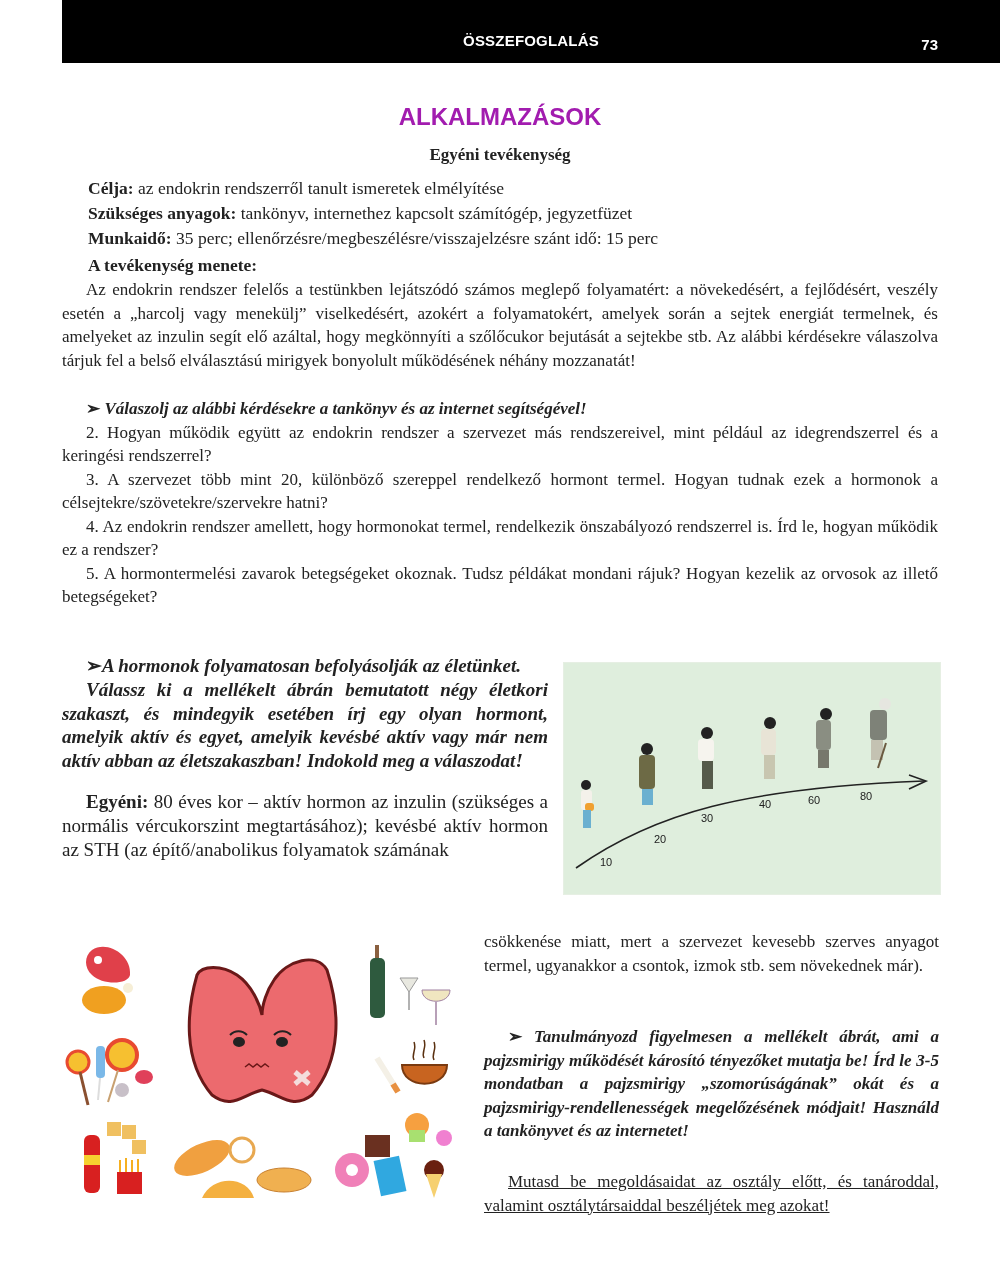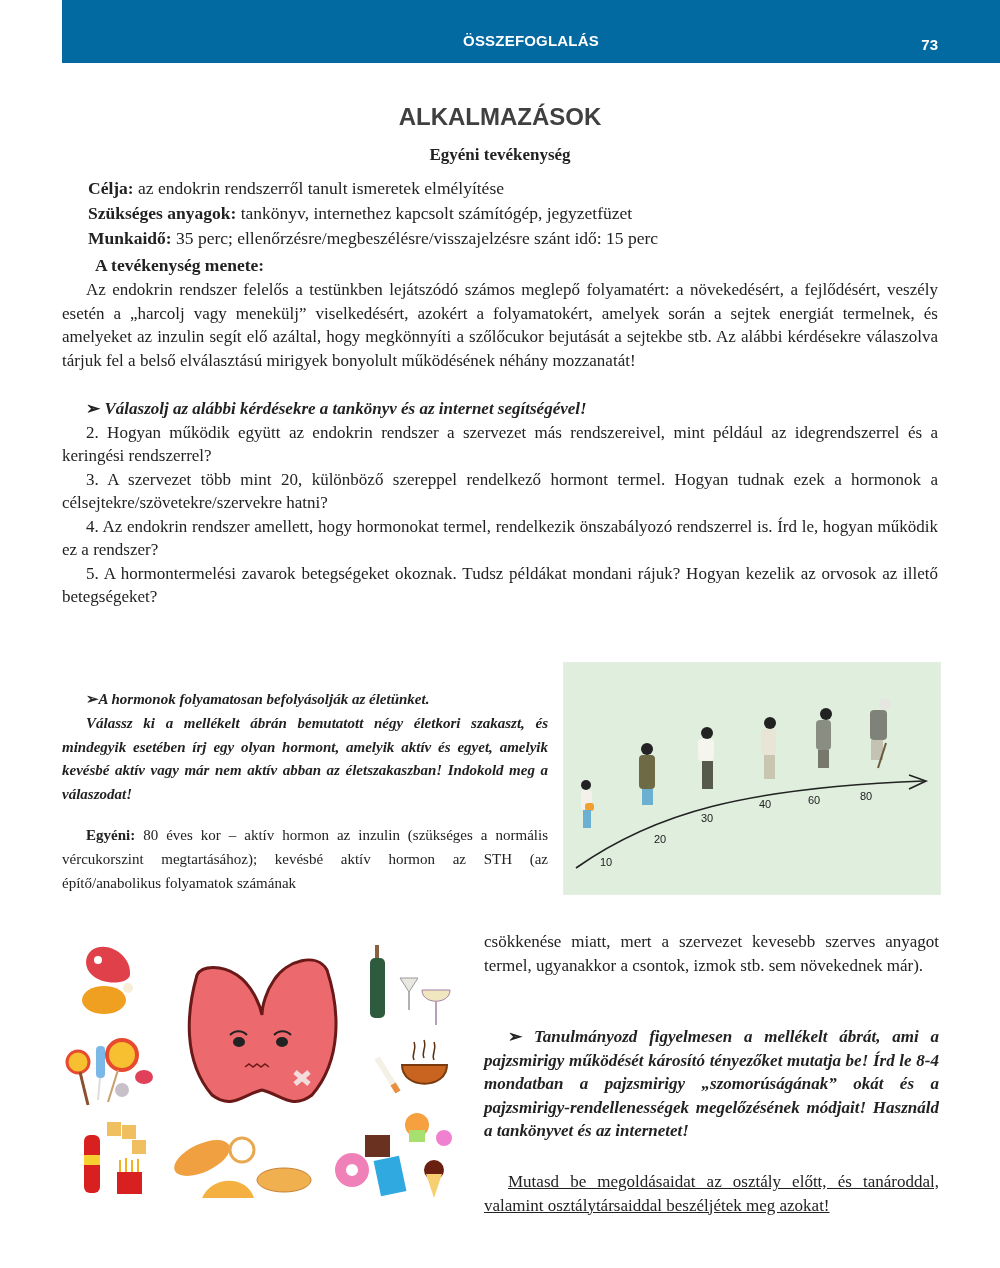--- a/index.html
+++ b/index.html
@@ -1,20 +1,20 @@
 <!DOCTYPE html>
 <html><head>
 <meta charset="utf-8">
 <style>
   html, body { margin:0; padding:0; background:#ffffff; }
   body { width:1000px; height:1268px; position:relative; overflow:hidden; font-family:"Liberation Serif","DejaVu Serif",serif; color:#222; }
-  .header { position:absolute; left:62px; top:0; width:938px; height:63px; background:#0369a1; }
+  .header { position:absolute; left:62px; top:0; width:938px; height:63px; background:#000000; }
   .header-title { position:absolute; left:0; right:0; top:32px; text-align:center; color:#fff; font-family:"Liberation Sans","DejaVu Sans",sans-serif; font-weight:bold; font-size:15px; letter-spacing:0.2px; }
   .header-page { position:absolute; right:62px; top:36px; color:#fff; font-family:"Liberation Sans","DejaVu Sans",sans-serif; font-weight:bold; font-size:15px;text-align:right; }
-  .main-title { position:absolute; left:0; width:1000px; top:103px; text-align:center; color:#404040; font-family:"Liberation Sans","DejaVu Sans",sans-serif; font-weight:bold; font-size:24px; }
+  .main-title { position:absolute; left:0; width:1000px; top:103px; text-align:center; color:#a21caf; font-family:"Liberation Sans","DejaVu Sans",sans-serif; font-weight:bold; font-size:24px; }
   .subtitle { position:absolute; left:0; width:1000px; top:145px; text-align:center; font-weight:bold; font-size:17px; }
   .line { position:absolute; font-size:17.5px; line-height:23px; white-space:nowrap; }
   .line b { font-weight:bold; }
   .para { position:absolute; font-size:17px; line-height:23.5px; text-align:justify; }
   .indent { text-indent:24px; }
   .ital { font-style:italic; font-weight:bold; }
   .block { margin:0; }
   .arrow { font-style:normal; }
   .photo { position:absolute; left:563px; top:662px; width:376px; height:231px; background:#dfeedd; border:1px solid #e6efe3; overflow:hidden; }
   .illus { position:absolute; left:62px; top:930px; width:400px; height:290px; }
@@ -33,35 +33,35 @@
 
 <div class="line" style="left:88px; top:177px;">
   <b>Célja:</b><span> az endokrin rendszerről tanult ismeretek elmélyítése</span>
 </div>
 <div class="line" style="left:88px; top:202px;">
   <b>Szükséges anyagok:</b><span> tankönyv, internethez kapcsolt számítógép, jegyzetfüzet</span>
 </div>
 <div class="line" style="left:88px; top:227px;">
   <b>Munkaidő:</b><span> 35 perc; ellenőrzésre/megbeszélésre/visszajelzésre szánt idő: 15 perc</span>
 </div>
-<div class="line" style="left:95px; top:254px;font-family:Liberation Serif, serif;">
+<div class="line" style="left:88px; top:254px;font-family:Liberation Serif, serif;">
   <b>A tevékenység menete:</b>
 </div>
 
 <div class="para indent" style="left:62px; top:278px; width:876px;">Az endokrin rendszer felelős a testünkben lejátszódó számos meglepő folyamatért: a növekedésért, a fejlődésért, veszély esetén a „harcolj vagy menekülj” viselkedésért, azokért a folyamatokért, amelyek során a sejtek energiát termelnek, és amelyeket az inzulin segít elő azáltal, hogy megkönnyíti a szőlőcukor bejutását a sejtekbe stb. Az alábbi kérdésekre válaszolva tárjuk fel a belső elválasztású mirigyek bonyolult működésének néhány mozzanatát!</div>
 
 <div class="para q-list" style="left:62px; top:397px; width:876px;">
   <p class="indent ital"><span class="arrow">➢</span> <span>Válaszolj az alábbi kérdésekre a tankönyv és az internet segítségével!</span></p>
   <p class="indent">2. Hogyan működik együtt az endokrin rendszer a szervezet más rendszereivel, mint például az idegrendszerrel és a keringési rendszerrel?</p>
   <p class="indent">3. A szervezet több mint 20, különböző szereppel rendelkező hormont termel. Hogyan tudnak ezek a hormonok a célsejtekre/szövetekre/szervekre hatni?</p>
   <p class="indent">4. Az endokrin rendszer amellett, hogy hormonokat termel, rendelkezik önszabályozó rendszerrel is. Írd le, hogyan működik ez a rendszer?</p>
   <p class="indent">5. A hormontermelési zavarok betegségeket okoznak. Tudsz példákat mondani rájuk? Hogyan kezelik az orvosok az illető betegségeket?</p>
 </div>
 
-<div class="para" style="left:62px; top:688px; width:486px; font-size:15px; line-height:23.8px;">
+<div class="para" style="left:62px; top:654px; width:486px; font-size:19px; line-height:23.8px;">
   <p class="block indent ital"><span class="arrow">➢</span><span>A hormonok folyamatosan befolyásolják az életünket.</span></p>
   <p class="block indent ital">Válassz ki a mellékelt ábrán bemutatott négy életkori szakaszt, és mindegyik esetében írj egy olyan hormont, amelyik aktív és egyet, amelyik kevésbé aktív vagy már nem aktív abban az életszakaszban! Indokold meg a válaszodat!</p>
   <p class="block indent" style="margin-top:17px;"><b>Egyéni:</b><span> 80 éves kor – aktív hormon az inzulin (szükséges a normális vércukorszint megtartásához); kevésbé aktív hormon az STH (az építő/anabolikus folyamatok számának</span></p>
 </div>
 
 <div class="photo">
   <svg width="376" height="231" viewBox="0 0 376 231">
     <rect x="0" y="0" width="376" height="231" fill="#dfeedd"></rect>
     <path d="M12,205 C90,150 180,125 360,118" stroke="#222" stroke-width="1.6" fill="none"></path>
     <path d="M345,112 L362,118 L345,126" stroke="#222" stroke-width="1.6" fill="none"></path>
@@ -194,15 +194,15 @@
       <rect x="347" y="200" width="16" height="12" fill="#a8e070"></rect>
       <circle cx="382" cy="208" r="8" fill="#f080d0"></circle>
       <circle cx="372" cy="240" r="10" fill="#6a2010"></circle>
       <path d="M364,244 L380,244 L372,268 Z" fill="#f6d070"></path>
     </g>
   </svg>
 </div>
 
 <div class="para" style="left:484px; top:930px; width:455px;">csökkenése miatt, mert a szervezet kevesebb szerves anyagot termel, ugyanakkor a csontok, izmok stb. sem növekednek már).</div>
 
-<div class="para ital indent" style="left:484px; top:1025px; width:455px; font-weight:bold;"><span class="arrow">➢</span> <span>Tanulmányozd figyelmesen a mellékelt ábrát, ami a pajzsmirigy működését károsító tényezőket mutatja be! Írd le 8-4 mondatban a pajzsmirigy „szomorúságának” okát és a pajzsmirigy-rendellenességek megelőzésének módjait! Használd a tankönyvet és az internetet!</span></div>
+<div class="para ital indent" style="left:484px; top:1025px; width:455px; font-weight:bold;"><span class="arrow">➢</span> <span>Tanulmányozd figyelmesen a mellékelt ábrát, ami a pajzsmirigy működését károsító tényezőket mutatja be! Írd le 3-5 mondatban a pajzsmirigy „szomorúságának” okát és a pajzsmirigy-rendellenességek megelőzésének módjait! Használd a tankönyvet és az internetet!</span></div>
 
 <div class="para indent" style="left:484px; top:1170px; width:455px;text-decoration:underline;">Mutasd be megoldásaidat az osztály előtt, és tanároddal, valamint osztálytársaiddal beszéljétek meg azokat!</div>
 
 </body></html>

